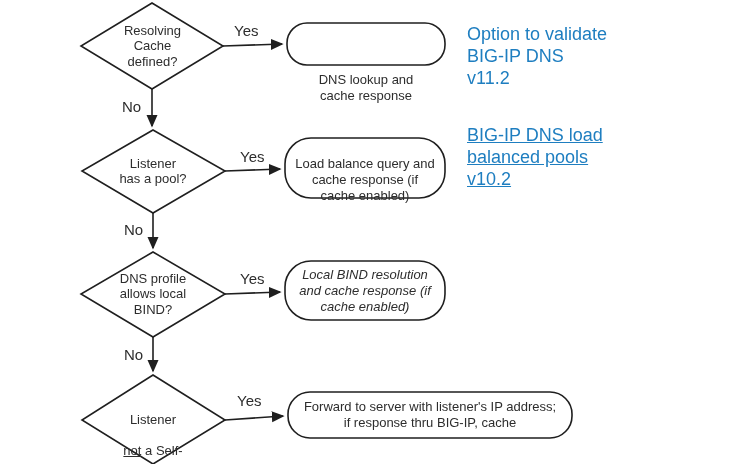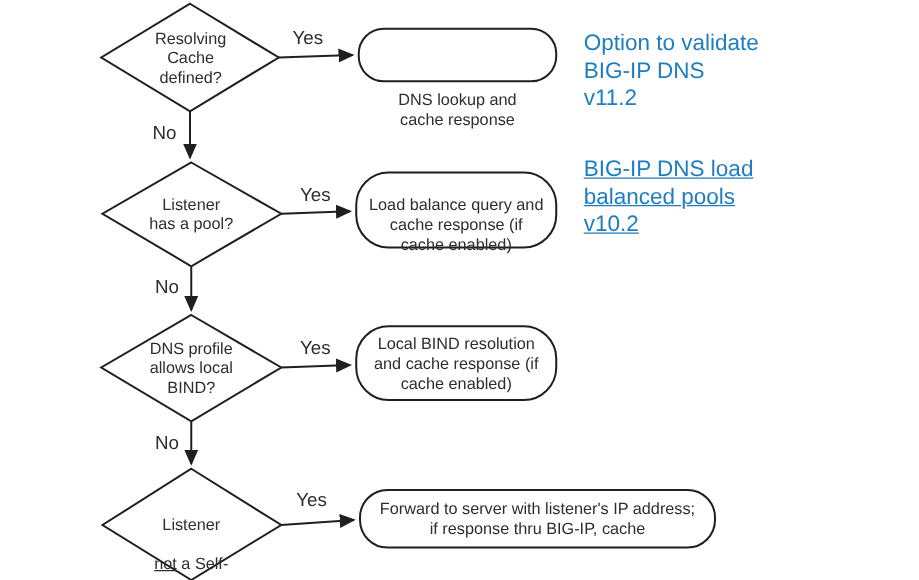--- a/index.html
+++ b/index.html
@@ -67,21 +67,21 @@
     <span class="dline">Listener</span>
     <span class="dline"><span class="u">not</span> <span>a Self-</span></span>
     
   </div>
 
   <div class="lbl rect-text" style="left:287px;top:23px;width:158px;height:42px;margin-top:44px;">DNS lookup and
 cache response</div>
   <div class="lbl rect-text" style="left:285px;top:138px;width:160px;height:60px;margin-top:12px;">Load balance query and
 cache response (if
 cache enabled)</div>
-  <div class="lbl rect-text" style="left:285px;top:261px;width:160px;height:59px;">Local BIND resolution
+  <div class="lbl rect-text" style="left:285px;top:261px;width:160px;height:59px;font-style:italic;">Local BIND resolution
 and cache response (if
 cache enabled)</div>
   <div class="lbl rect-text" style="left:288px;top:392px;width:284px;height:46px;">Forward to server with listener's IP address;
 if response thru BIG-IP, cache</div>
 
   <div class="lbl edge-label" style="left:234px;top:21px;">Yes</div>
   <div class="lbl edge-label" style="left:240px;top:147px;">Yes</div>
   <div class="lbl edge-label" style="left:240px;top:269px;">Yes</div>
   <div class="lbl edge-label" style="left:237px;top:391px;">Yes</div>
 

